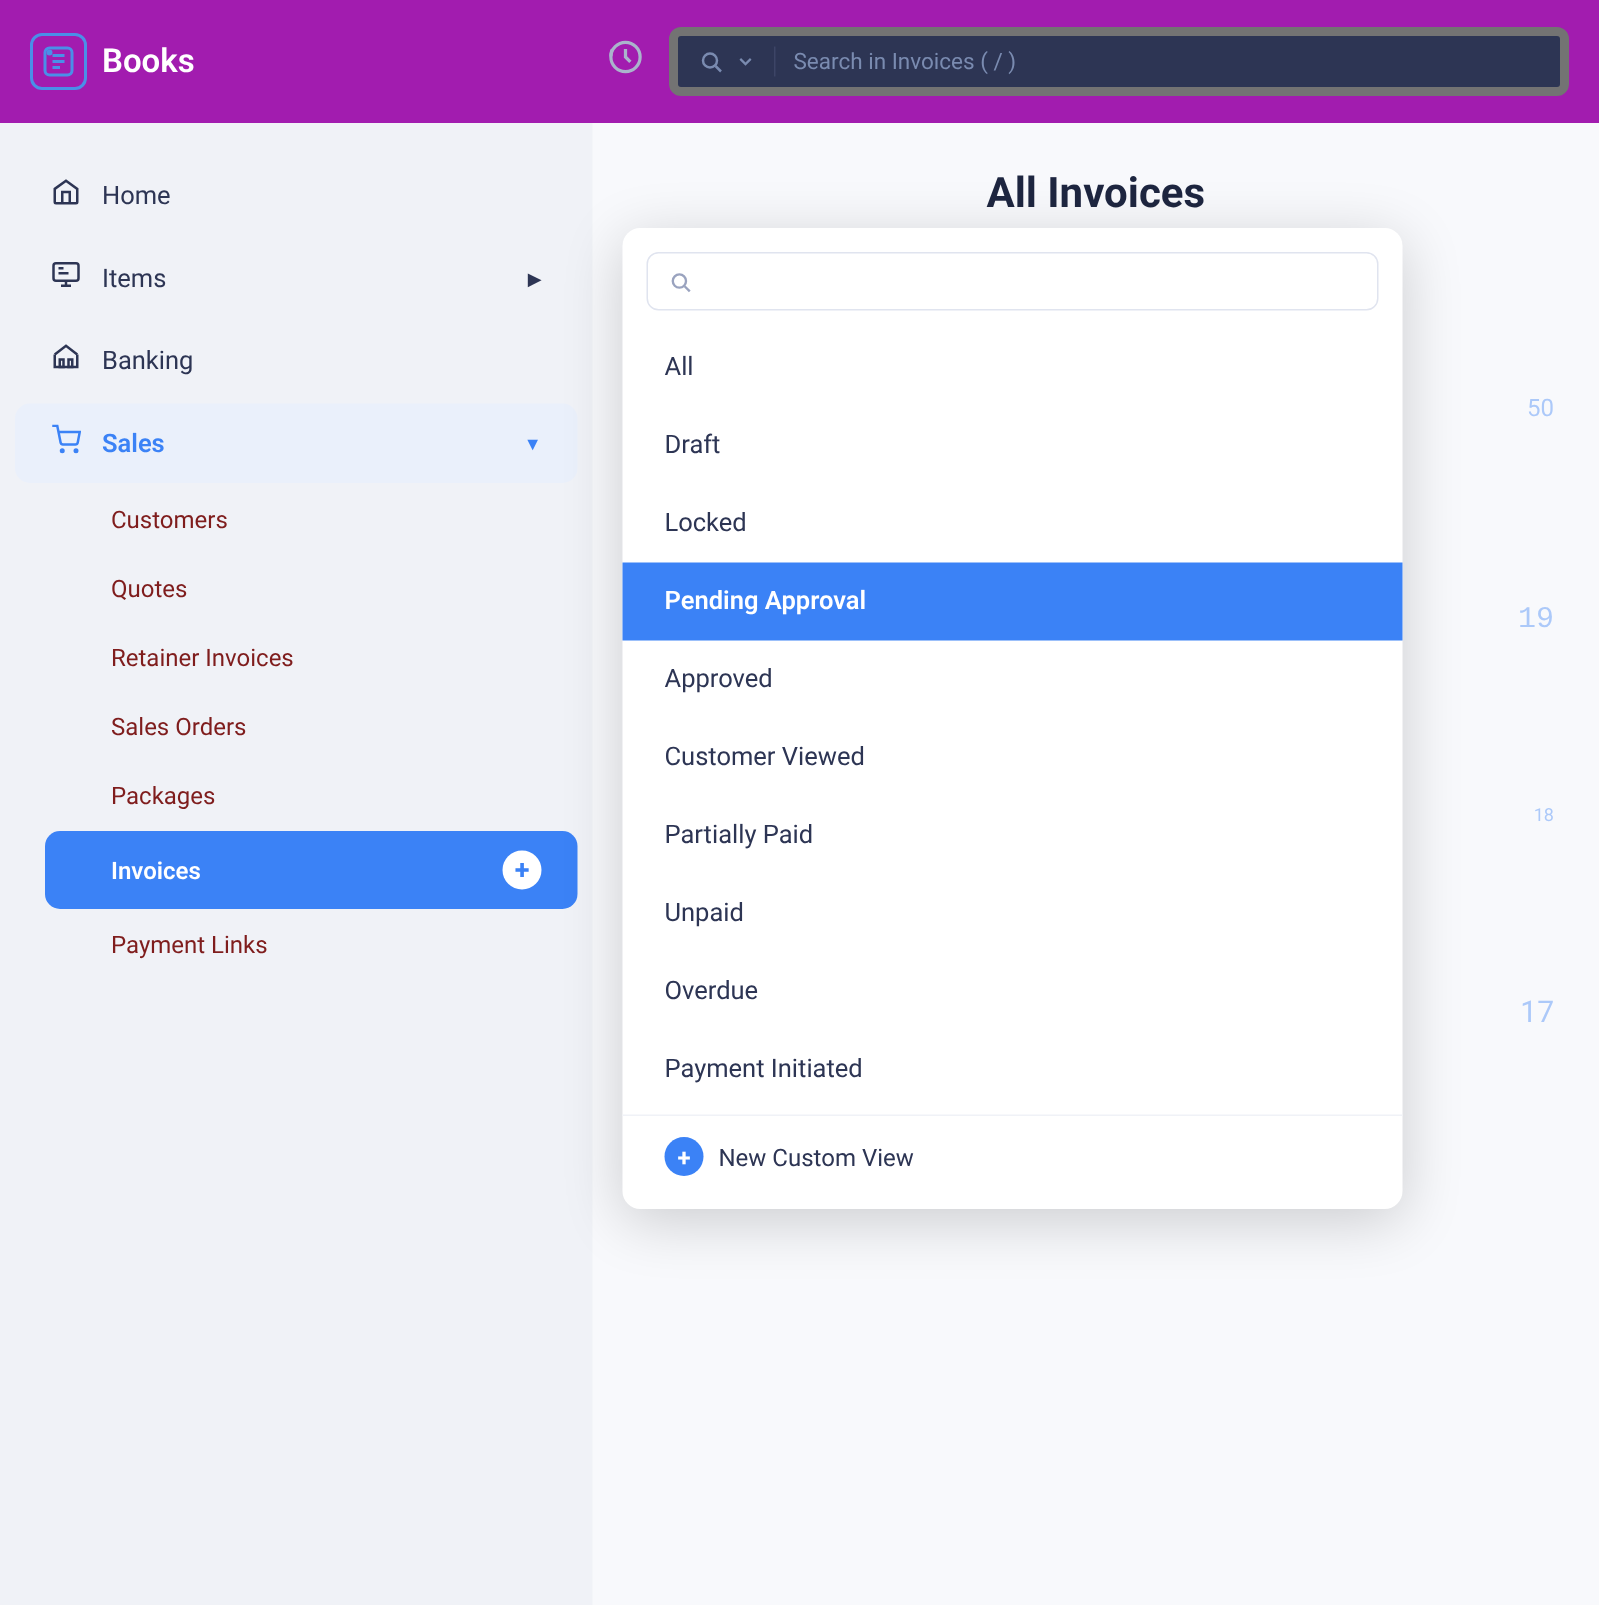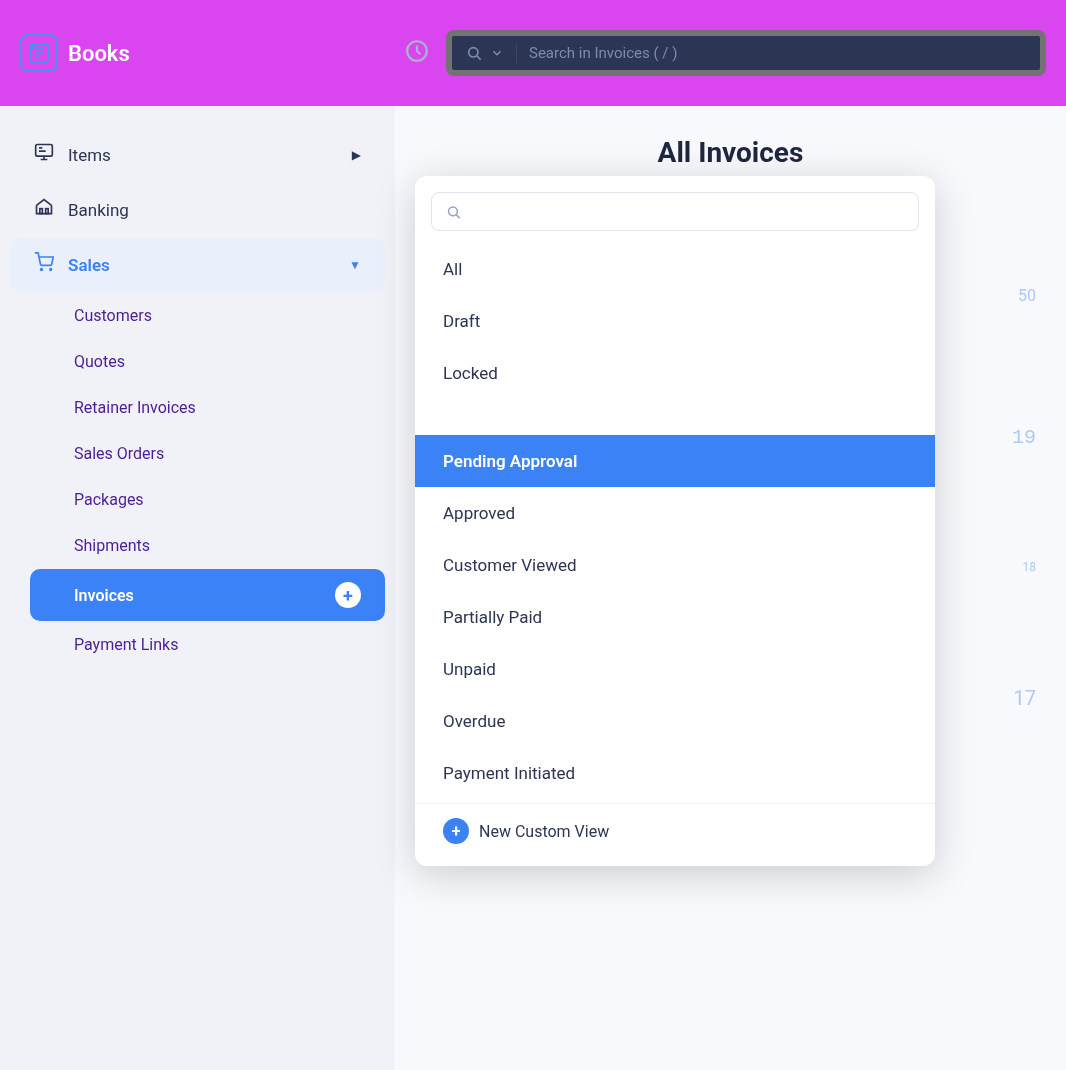--- a/index.html
+++ b/index.html
@@ -1,21 +1,21 @@
 <!DOCTYPE html>
 <html><head>
   <meta charset="utf-8">
   <style>
     * { box-sizing: border-box; margin: 0; padding: 0; }
     body { font-family: -apple-system, BlinkMacSystemFont, 'Segoe UI', Roboto, sans-serif; background: #f3f4f6; width: 1066px; height: 1070px; overflow: hidden; }
 
     
     .top-nav {
-      background: #d946ef;
-      height: 106px;
+      background: #a21caf;
+      height: 82px;
       display: flex;
       align-items: center;
       padding: 0 20px;
       gap: 16px;
     }
     .logo-area {
       display: flex;
       align-items: center;
       gap: 10px;
       color: white;
@@ -86,21 +86,21 @@
       background: #eaf0fb;
       color: #3b82f6;
       font-weight: 600;
     }
     .sidebar-item.sales-item .item-icon { color: #3b82f6; }
 
     .sub-items { padding-left: 20px; }
     .sub-item {
       padding: 13px 24px 13px 44px;
       font-size: 16px;
-      color: #4c1d95;
+      color: #7f1d1d;
       cursor: pointer;
       border-radius: 10px;
       margin: 1px 10px;
     }
     .sub-item.active-sub {
       background: #3b82f6;
       color: white;
       font-weight: 600;
     }
 
@@ -163,21 +163,20 @@
     .dropdown-item {
       padding: 16px 28px;
       font-size: 17px;
       color: #2d3554;
       cursor: pointer;
     }
     .dropdown-item.selected {
       background: #3b82f6;
       color: white;
       font-weight: 600;
-      margin-top: 36px;
     }
     .dropdown-footer {
       padding: 14px 28px;
       display: flex;
       align-items: center;
       gap: 10px;
       font-size: 16px;
       color: #2d3554;
       cursor: pointer;
       border-top: 1px solid #f0f2f7;
@@ -240,20 +239,29 @@
     </svg>
     <div class="divider"></div>
     <span style="color:#7a8bb0; font-size:15px;">Search in Invoices ( / )</span>
   </div>
 </div>
 
 <div class="main-layout">
 
   <div class="sidebar">
 
+    <div class="sidebar-item">
+      <span class="item-icon">
+        <svg width="20" height="20" viewBox="0 0 24 24" fill="none" stroke="currentColor" stroke-width="2">
+          <path d="M3 9.5L12 3l9 6.5V20a1 1 0 0 1-1 1H4a1 1 0 0 1-1-1V9.5z"></path>
+          <polyline points="9 21 9 12 15 12 15 21"></polyline>
+        </svg>
+      </span>
+      <span>Home</span>
+    </div>
 
     <div class="sidebar-item">
       <span class="item-icon">
         <svg width="20" height="20" viewBox="0 0 24 24" fill="none" stroke="currentColor" stroke-width="2">
           <rect x="2" y="3" width="20" height="14" rx="2"></rect>
           <path d="M8 21h8M12 17v4"></path>
           <path d="M6 7h4M6 11h8"></path>
         </svg>
       </span>
       <span>Items</span>
@@ -293,23 +301,20 @@
       </div>
       <div class="sub-item">
         <span>Retainer Invoices</span>
       </div>
       <div class="sub-item">
         <span>Sales Orders</span>
       </div>
       <div class="sub-item">
         <span>Packages</span>
       </div>
-      <div class="sub-item">
-        <span>Shipments</span>
-      </div>
       <div class="sub-item active-sub" style="display:flex; align-items:center; justify-content:space-between;">
         <span>Invoices</span>
         <span style="width:26px;height:26px;background:white;border-radius:50%;display:flex;align-items:center;justify-content:center;color:#3b82f6;font-size:18px;font-weight:700;">+</span>
       </div>
       <div class="sub-item">
         <span>Payment Links</span>
       </div>
     </div>
   </div>
 

